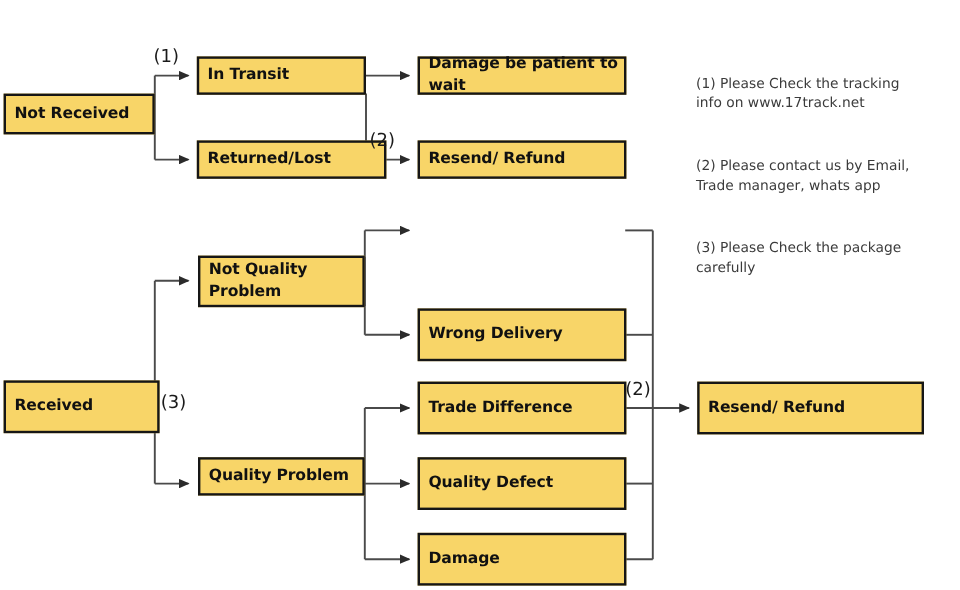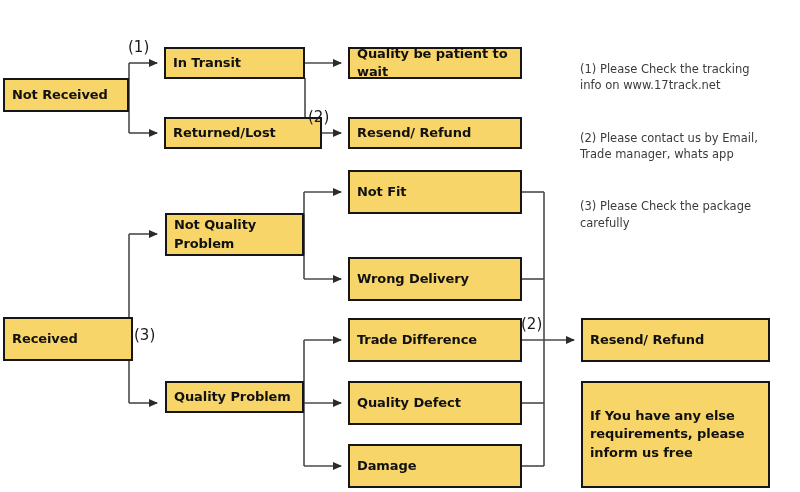--- a/index.html
+++ b/index.html
@@ -121,21 +121,21 @@
 
   <div class="node" style="left:164px; top:47px; width:141px; height:32px;">
     <span class="label">In Transit</span>
   </div>
 
   <div class="node" style="left:164px; top:117px; width:158px; height:32px;">
     <span class="label">Returned/Lost</span>
   </div>
 
   <div class="node" style="left:348px; top:47px; width:174px; height:32px;">
-    <span class="label">Quality be patient to wait</span>
+    <span class="label">Damage be patient to wait</span>
   </div>
 
   <div class="node" style="left:348px; top:117px; width:174px; height:32px;">
     <span class="label">Resend/ Refund</span>
   </div>
 
   <div class="edge-tag" style="left:128px; top:38px;">(1)</div>
 
   <div class="edge-tag" style="left:308px; top:108px;">(2)</div>
 
@@ -144,23 +144,20 @@
   </div>
 
   <div class="node" style="left:165px; top:213px; width:139px; height:43px;">
     <span class="label">Not Quality Problem</span>
   </div>
 
   <div class="node" style="left:165px; top:381px; width:139px; height:32px;">
     <span class="label">Quality Problem</span>
   </div>
 
-  <div class="node" style="left:348px; top:170px; width:174px; height:44px;">
-    <span class="label">Not Fit</span>
-  </div>
 
   <div class="node" style="left:348px; top:257px; width:174px; height:44px;">
     <span class="label">Wrong Delivery</span>
   </div>
 
   <div class="node" style="left:348px; top:318px; width:174px; height:44px;">
     <span class="label">Trade Difference</span>
   </div>
 
   <div class="node" style="left:348px; top:381px; width:174px; height:44px;">
@@ -168,25 +165,20 @@
   </div>
 
   <div class="node" style="left:348px; top:444px; width:174px; height:44px;">
     <span class="label">Damage</span>
   </div>
 
   <div class="node" style="left:581px; top:318px; width:189px; height:44px;">
     <span class="label">Resend/ Refund</span>
   </div>
 
-  <div class="node multiline" style="left:581px; top:381px; width:189px; height:107px;">
-    <span class="label">If You have any else
-requirements, please
-inform us free</span>
-  </div>
 
   <div class="edge-tag" style="left:134px; top:326px;">(3)</div>
 
   <div class="edge-tag" style="left:521px; top:315px;">(2)</div>
 
   <div class="legend">
     <div class="legend-line">(1) Please Check the tracking
 info on www.17track.net</div>
     <div class="legend-line">(2) Please contact us by Email,
 Trade manager, whats app</div>

